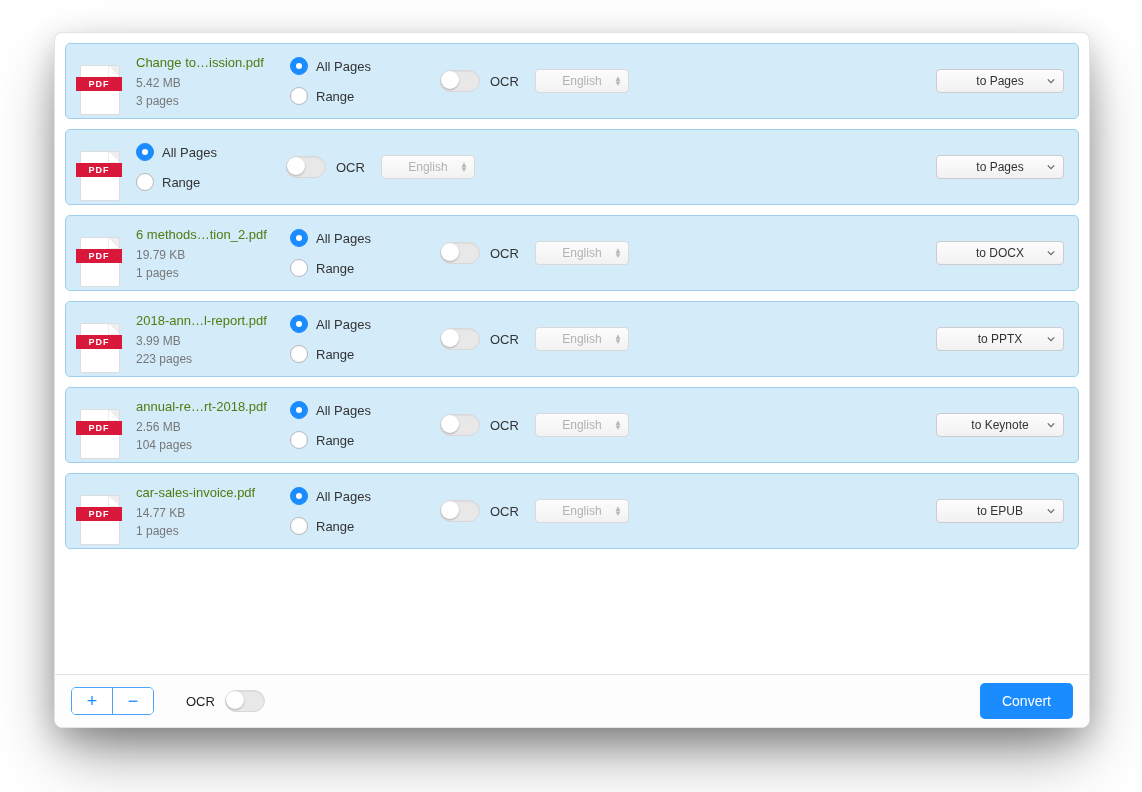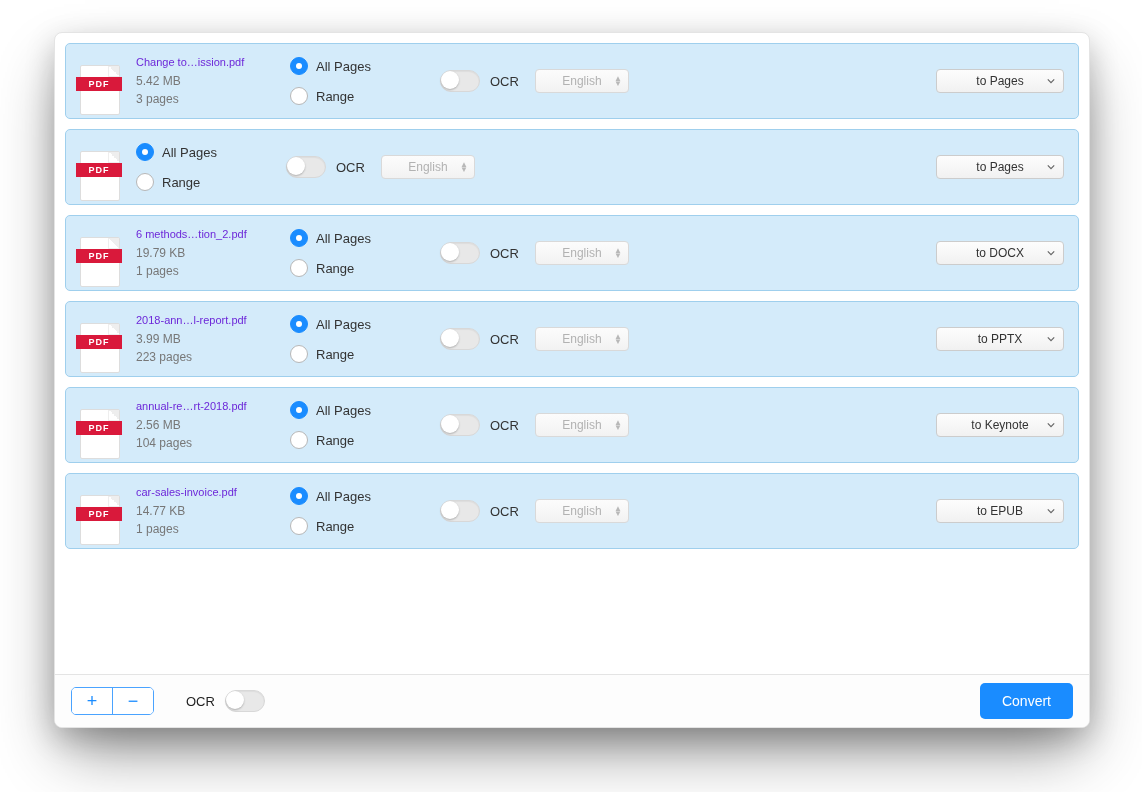--- a/index.html
+++ b/index.html
@@ -48,21 +48,21 @@
     content:"";position:absolute;top:0;right:0;width:10px;height:10px;
     background:linear-gradient(225deg,#eee 0 50%,transparent 50%);
     border-left:1px solid #eee;border-bottom:1px solid #eee;
   }
   .file-icon .badge{
     position:absolute;bottom:6px;left:-4px;right:-4px;height:14px;
     background:#d9193b;color:#fff;font-size:9px;font-weight:700;
     display:flex;align-items:center;justify-content:center;letter-spacing:1px;
   }
   .info{width:154px;flex-shrink:0;}
-  .fname{font-size:11px;color:#6d28d9;margin-bottom:6px;white-space:nowrap;overflow:hidden;text-overflow:ellipsis;}
+  .fname{font-size:13px;color:#4d7c0f;margin-bottom:6px;white-space:nowrap;overflow:hidden;text-overflow:ellipsis;}
   .fsize{font-size:12px;color:var(--muted);margin-bottom:4px;}
   .fpages{font-size:12px;color:var(--muted);}
 
   .pagesel{width:150px;flex-shrink:0;display:flex;flex-direction:column;gap:12px;}
   .radio{display:flex;align-items:center;gap:8px;cursor:pointer;}
   .radio .dot{
     width:16px;height:16px;border-radius:50%;background:#fff;border:1px solid #b7b7b7;
     display:flex;align-items:center;justify-content:center;
   }
   .radio.selected .dot{border-color:var(--blue);background:var(--blue);}

